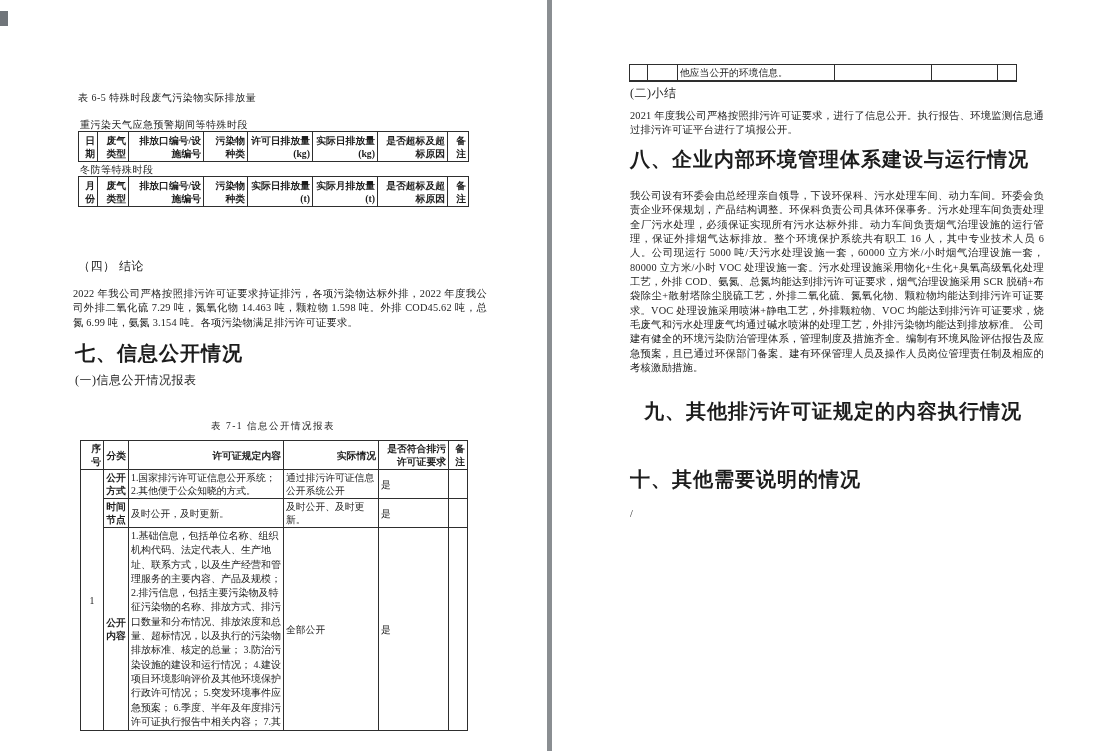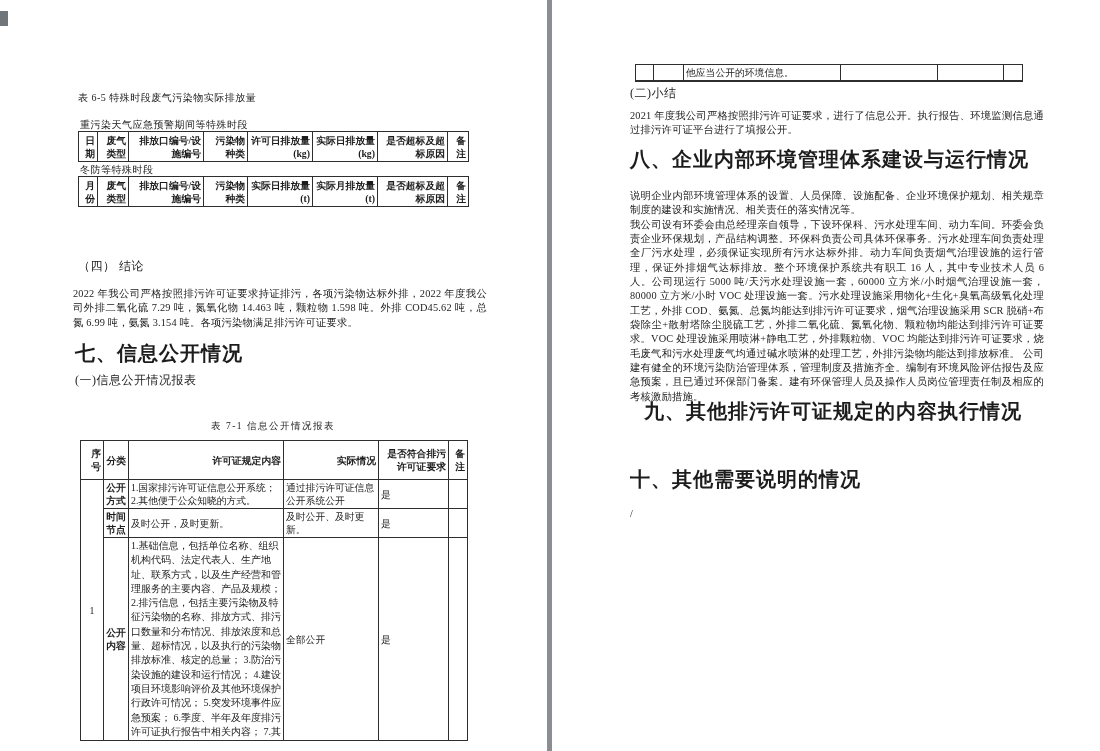--- a/index.html
+++ b/index.html
@@ -117,21 +117,21 @@
     <table class="doc-table abs" style="left:80px; top:440px; width:387px;">
       <colgroup>
         <col style="width:23px">
           <col style="width:25px">
           <col style="width:155px">
         <col style="width:95px">
           <col style="width:70px">
           <col style="width:19px">
       </colgroup>
       <tbody>
-          <tr style="height:39px">
+          <tr style="height:29px">
         <th>序号</th>
         <th>分类</th>
         <th>许可证规定内容</th>
         <th>实际情况</th>
         <th>是否符合排污许可证要求</th>
         <th>备注</th>
       </tr>
       <tr style="height:29px">
         <td class="c" rowspan="3">1</td>
         <td class="c b">公开方式</td>
@@ -159,21 +159,21 @@
     </tbody>
       </table>
 
   </div>
 
   <div class="divider"></div>
   <div class="corner-mark"></div>
 
   <div class="page page-right">
 
-    <table class="doc-table abs" style="left:83px; top:64px; width:387px;">
+    <table class="doc-table abs" style="left:77px; top:64px; width:387px;">
       <colgroup>
         <col style="width:18px">
           <col style="width:30px">
           <col style="width:157px">
         <col style="width:97px">
           <col style="width:66px">
           <col style="width:19px">
       </colgroup>
       <tbody>
           <tr style="height:16px" class="bb2">
@@ -187,21 +187,20 @@
     </tbody>
       </table>
 
     <div class="abs h-sub" style="left:78px; top:85px;">(二)小结</div>
 
     <div class="abs body-text" style="left:78px; top:109px; width:414px;">2021 年度我公司严格按照排污许可证要求，进行了信息公开。执行报告、环境监测信息通过排污许可证平台进行了填报公开。</div>
 
     <div class="abs h-section" style="left:78px; top:146px;">八、企业内部环境管理体系建设与运行情况</div>
 
     <div class="abs body-text" style="left:78px; top:189px; width:414px;">
-      <div>说明企业内部环境管理体系的设置、人员保障、设施配备、企业环境保护规划、相关规章制度的建设和实施情况、相关责任的落实情况等。</div>
       <div>我公司设有环委会由总经理亲自领导，下设环保科、污水处理车间、动力车间。环委会负责企业环保规划，产品结构调整。环保科负责公司具体环保事务。污水处理车间负责处理全厂污水处理，必须保证实现所有污水达标外排。动力车间负责烟气治理设施的运行管理，保证外排烟气达标排放。整个环境保护系统共有职工 16 人，其中专业技术人员 6 人。公司现运行 5000 吨/天污水处理设施一套，60000 立方米/小时烟气治理设施一套，80000 立方米/小时 VOC 处理设施一套。污水处理设施采用物化+生化+臭氧高级氧化处理工艺，外排 COD、氨氮、总氮均能达到排污许可证要求，烟气治理设施采用 SCR 脱硝+布袋除尘+散射塔除尘脱硫工艺，外排二氧化硫、氮氧化物、颗粒物均能达到排污许可证要求。VOC 处理设施采用喷淋+静电工艺，外排颗粒物、VOC 均能达到排污许可证要求，烧毛废气和污水处理废气均通过碱水喷淋的处理工艺，外排污染物均能达到排放标准。 公司建有健全的环境污染防治管理体系，管理制度及措施齐全。编制有环境风险评估报告及应急预案，且已通过环保部门备案。建有环保管理人员及操作人员岗位管理责任制及相应的考核激励措施。</div>
     </div>
 
     <div class="abs h-section" style="left:92px; top:398px;">九、其他排污许可证规定的内容执行情况</div>
 
 
     <div class="abs h-section" style="left:78px; top:466px;">十、其他需要说明的情况</div>
 
     <div class="abs body-text" style="left:78px; top:507px; width:414px;">/</div>
 

